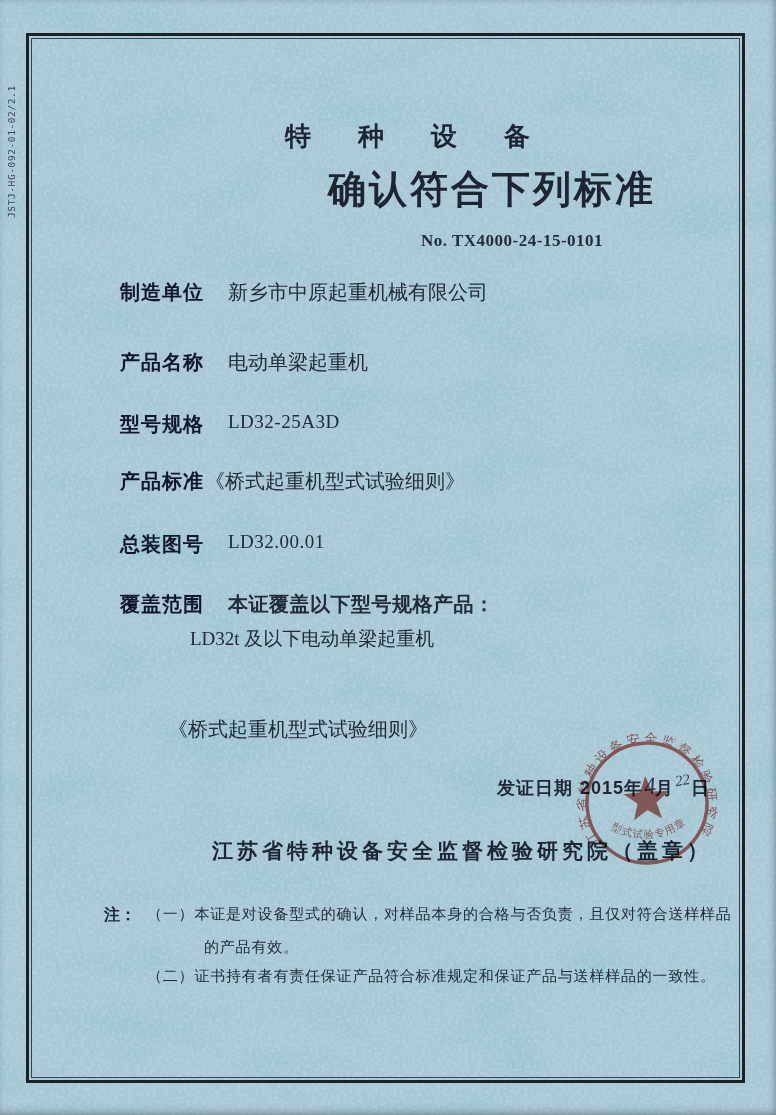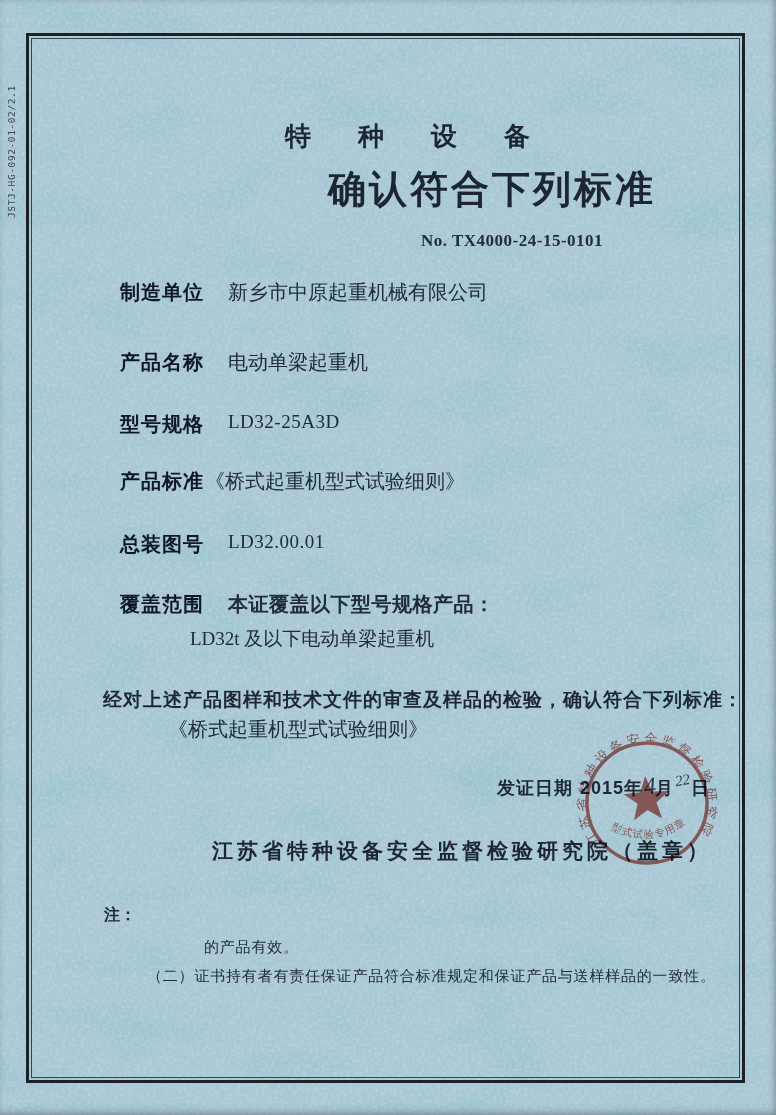--- a/index.html
+++ b/index.html
@@ -112,36 +112,36 @@
   <div class="lbl" style="top:468px">产品标准</div>
   <div class="val" style="top:468px;left:205px">《桥式起重机型式试验细则》</div>
 
   <div class="lbl" style="top:531px">总装图号</div>
   <div class="val code" style="top:531px">LD32.00.01</div>
 
   <div class="lbl" style="top:591px">覆盖范围</div>
   <div class="val bold" style="top:591px">本证覆盖以下型号规格产品：</div>
   <div class="coverage-line2">LD32t 及以下电动单梁起重机</div>
 
-  <div class="concl1">经对上述产品图样和技术文件的审查及样品的检验，确认符合下列标准：</div>
   <div class="concl2">《桥式起重机型式试验细则》</div>
 
   <div class="date-row">
     <span class="printed">发证日期</span>
     <span class="gap"></span>
     <span class="printed">2015年</span>
     <span class="hw hw-month">4</span>
     <span class="printed">月</span>
     <span class="hw hw-day">22</span>
     <span class="printed">日</span>
   </div>
 
   <div class="issuer">江苏省特种设备安全监督检验研究院（盖章）</div>
 
   <div class="note-label">注：</div>
+  <div class="note n1a">（一）本证是对设备型式的确认，对样品本身的合格与否负责，且仅对符合送样样品</div>
   <div class="note n1b">的产品有效。</div>
   <div class="note n2">（二）证书持有者有责任保证产品符合标准规定和保证产品与送样样品的一致性。</div>
 
   <svg class="seal" width="150" height="150" viewBox="0 0 150 150">
     <defs>
       <path id="ringPath" d="M 75,135 A 60,60 0 1,1 75.02,135"></path>
       <path id="bottomPath" d="M 36,98 Q 75,122 114,98"></path>
     </defs>
     <circle cx="75" cy="75" r="60" fill="none" stroke="#b04a42" stroke-width="3.5"></circle>
     <polygon points="75,48 80.9,63.9 97.8,64.6 84.5,75.1 89.1,91.4 75,82 60.9,91.4 65.5,75.1 52.2,64.6 69.1,63.9" fill="#b04a42"></polygon>

